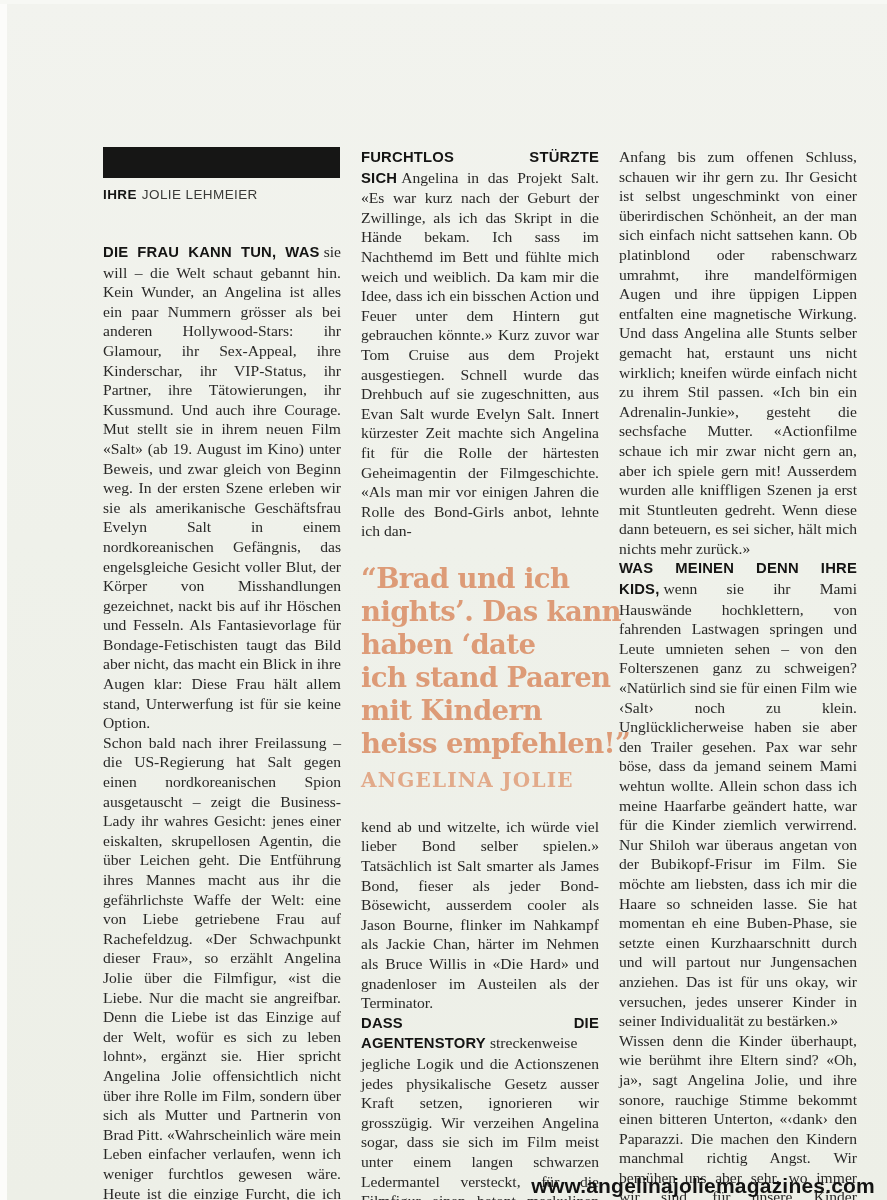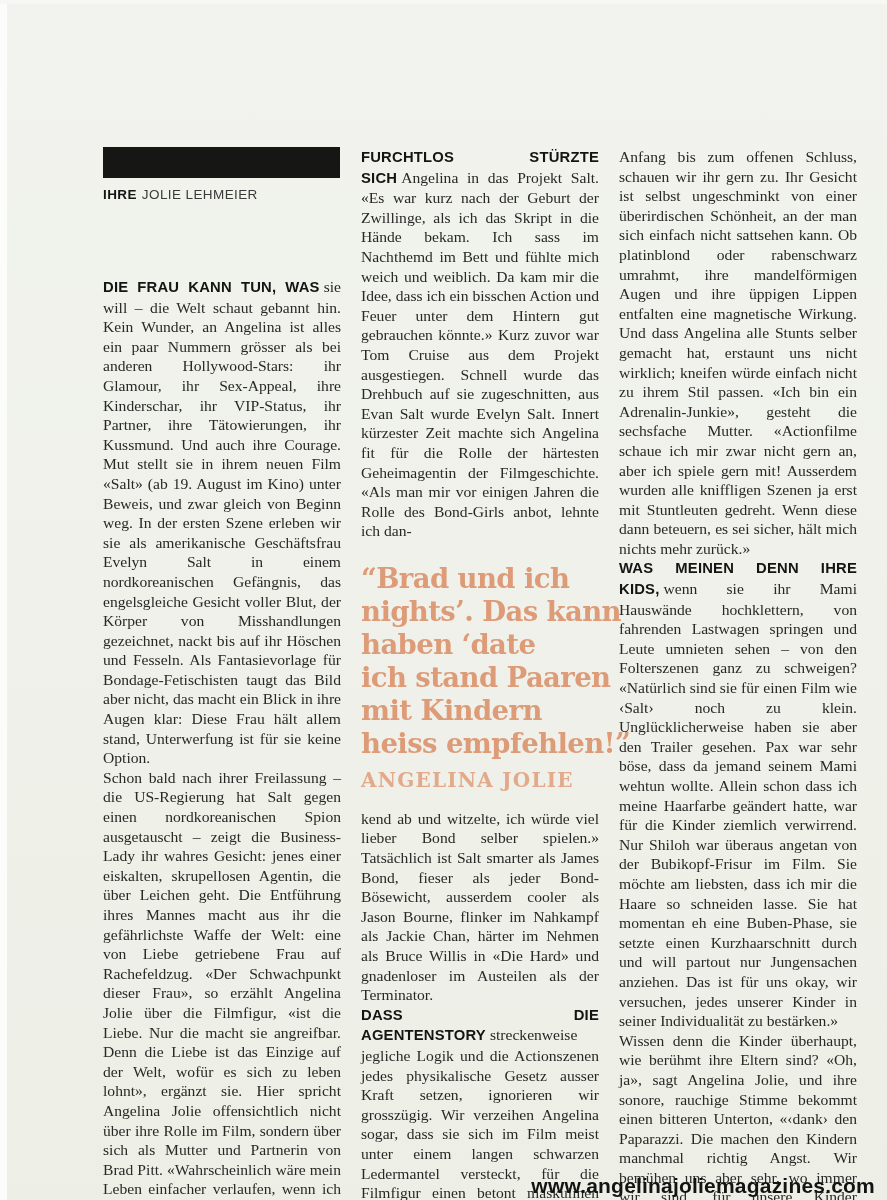--- a/index.html
+++ b/index.html
@@ -61,35 +61,35 @@
 
   p.body-text {
     margin: 0;
     font-size: 15.6px;
     line-height: 19.6px;
     text-align: justify;
     hyphens: auto;
     -webkit-hyphens: auto;
     color: #292827;
   }
-  #col1 p.body-text.first { margin-top: 75px; }
+  #col1 p.body-text.first { margin-top: 40px; }
 
   .lead-in {
     font-family: "Liberation Sans", sans-serif;
     font-weight: bold;
     font-size: 14.8px;
     letter-spacing: 0.2px;
     color: #141413;
     margin-right: 4px;
   }
   .section-gap { margin-top: 24px; }
 
   .pull-quote {
     margin-top: 21px;
-    margin-bottom: 17px;
+    margin-bottom: 25px;
   }
   .pull-quote .quote-line {
     font-family: "DejaVu Serif", serif;
     font-weight: bold;
     font-size: 27.5px;
     line-height: 33px;
     letter-spacing: -0.6px;
     color: #dd9b77;
     white-space: nowrap;
   }

